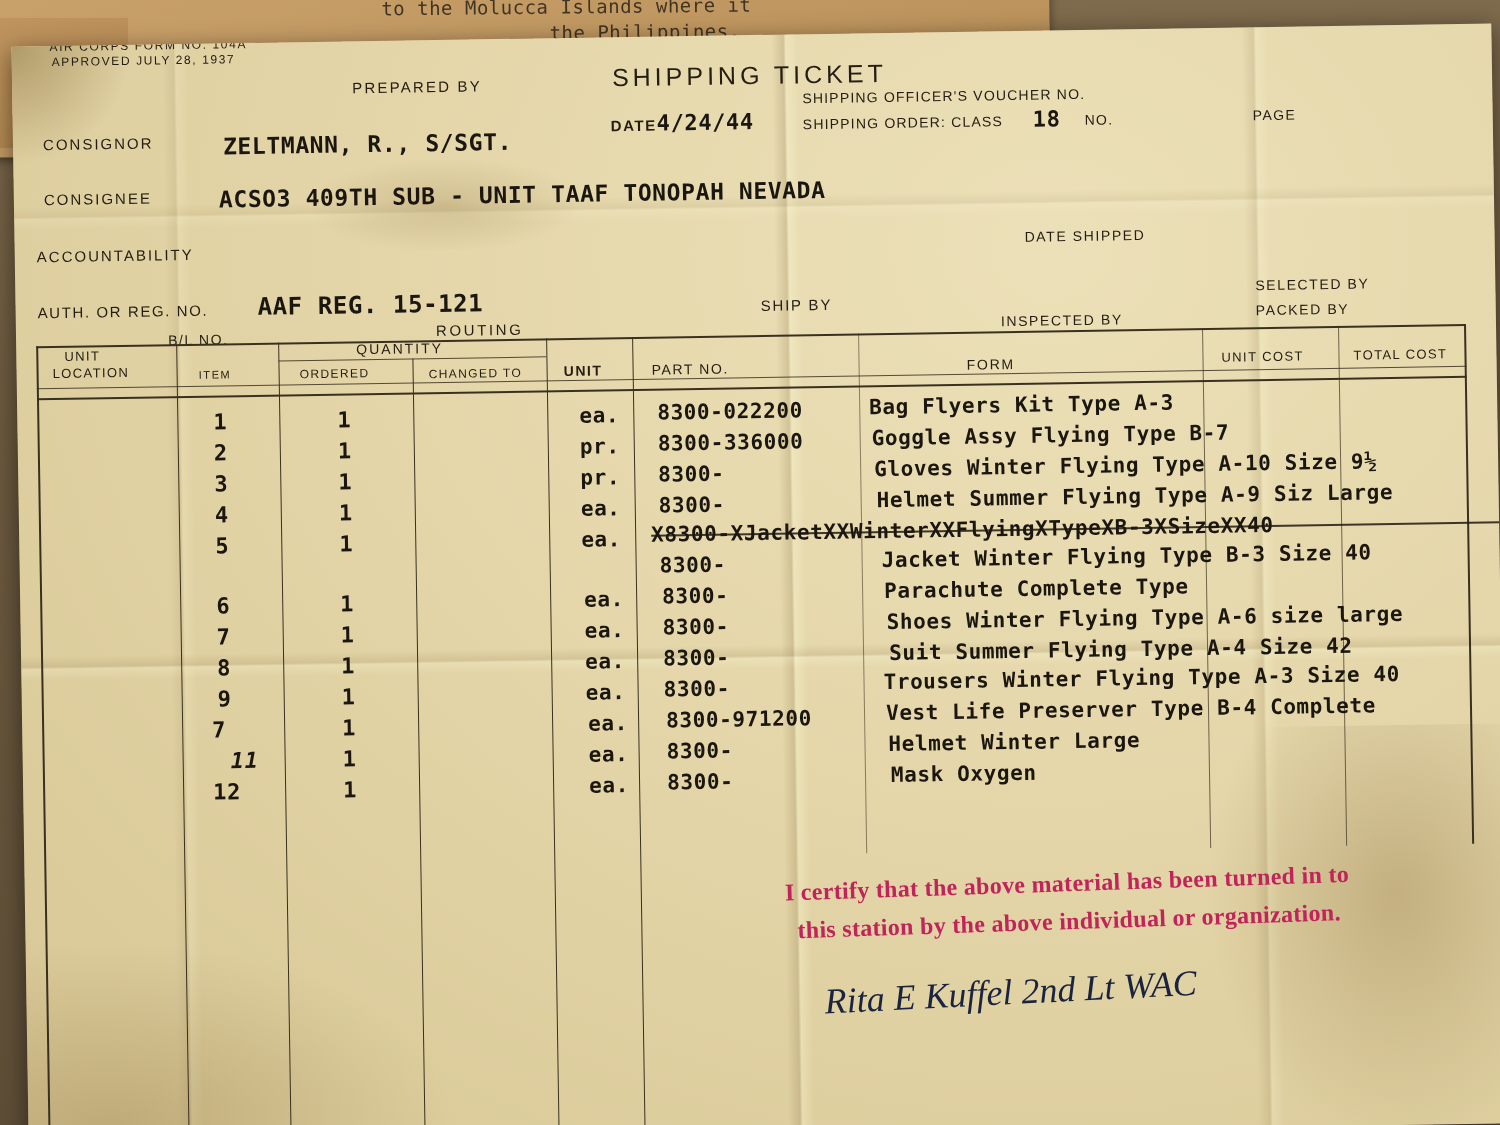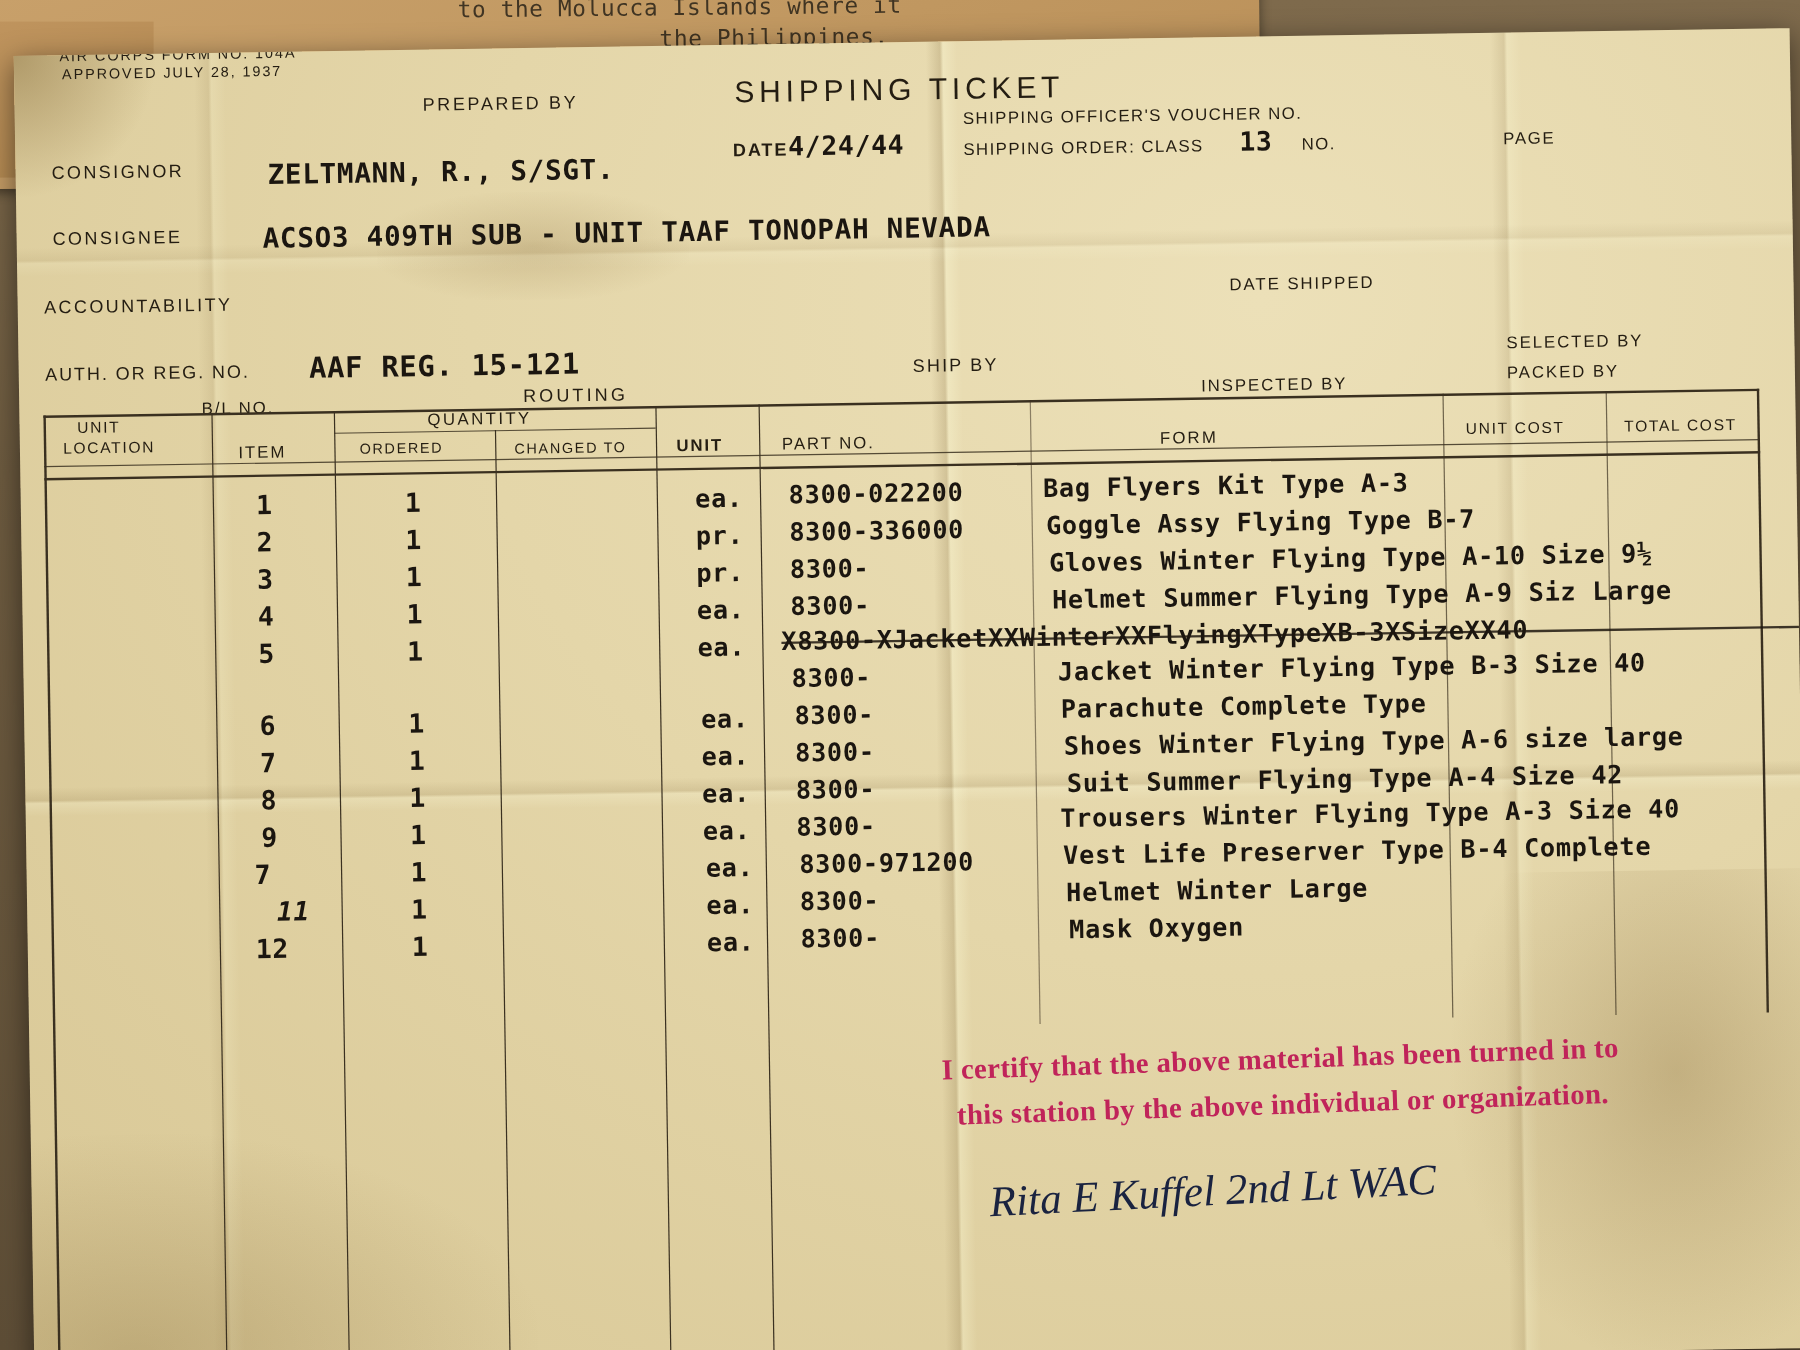--- a/index.html
+++ b/index.html
@@ -127,21 +127,21 @@
     <div class="form-lbl" style="left:40px;top:9px;font-size:12px;">APPROVED JULY 28, 1937</div>
 
     <div class="form-lbl" style="left:340px;top:38px;font-size:15px;letter-spacing:2.2px;">PREPARED BY</div>
     <div class="form-lbl" style="left:600px;top:26px;font-size:25px;letter-spacing:4px;">SHIPPING TICKET</div>
 
     <div class="form-lbl" style="left:790px;top:56px;font-size:14px;letter-spacing:1.2px;">SHIPPING OFFICER'S VOUCHER NO.</div>
     <div class="form-lbl" style="left:598px;top:80px;font-size:15px;letter-spacing:1.6px;font-weight:bold;">DATE</div>
     <div class="typed" style="left:644px;top:74px;font-size:22px;font-weight:bold;">4/24/44</div>
 
     <div class="form-lbl" style="left:790px;top:82px;font-size:14px;letter-spacing:1.2px;">SHIPPING ORDER:  CLASS</div>
-    <div class="typed" style="left:1020px;top:76px;font-size:22px;font-weight:bold;">13</div>
+    <div class="typed" style="left:1020px;top:76px;font-size:22px;font-weight:bold;">18</div>
     <div class="form-lbl" style="left:1072px;top:82px;font-size:14px;letter-spacing:1.2px;">NO.</div>
     <div class="form-lbl" style="left:1240px;top:80px;font-size:14px;letter-spacing:1.4px;">PAGE</div>
 
     <div class="form-lbl" style="left:30px;top:90px;font-size:15px;letter-spacing:2px;">CONSIGNOR</div>
     <div class="typed" style="left:210px;top:90px;font-size:23px;font-weight:bold;">ZELTMANN,  R.,  S/SGT.</div>
 
     <div class="form-lbl" style="left:30px;top:145px;font-size:15px;letter-spacing:2px;">CONSIGNEE</div>
     <div class="typed" style="left:205px;top:143px;font-size:23px;font-weight:bold;">ACSO3  409TH SUB - UNIT TAAF TONOPAH NEVADA</div>
 
     <div class="form-lbl" style="left:22px;top:202px;font-size:15px;letter-spacing:2px;">ACCOUNTABILITY</div>
@@ -169,21 +169,21 @@
     <div class="vrule" style="left:396px;top:318px;width:1px;height:782px;"></div>
     <div class="vrule" style="left:530px;top:300px;width:1px;height:800px;"></div>
     <div class="vrule" style="left:616px;top:300px;width:1px;height:800px;"></div>
     <div class="vrule" style="left:842px;top:300px;width:1px;height:520px;opacity:.55;"></div>
     <div class="vrule" style="left:1186px;top:300px;width:1px;height:520px;opacity:.7;"></div>
     <div class="vrule" style="left:1322px;top:300px;width:1px;height:520px;opacity:.7;"></div>
     <div class="vrule" style="left:1448px;top:300px;width:2px;height:520px;"></div>
 
     <div class="form-lbl" style="left:48px;top:303px;font-size:13px;letter-spacing:1.4px;">UNIT</div>
     <div class="form-lbl" style="left:36px;top:320px;font-size:13px;letter-spacing:1.4px;">LOCATION</div>
-    <div class="form-lbl" style="left:182px;top:325px;font-size:14px;letter-spacing:1.6px;">ITEM</div>
+    <div class="form-lbl" style="left:182px;top:325px;font-size:11px;letter-spacing:1.6px;">ITEM</div>
     <div class="form-lbl" style="left:340px;top:300px;font-size:14px;letter-spacing:2px;">QUANTITY</div>
     <div class="form-lbl" style="left:283px;top:325px;font-size:12px;letter-spacing:1.4px;">ORDERED</div>
     <div class="form-lbl" style="left:412px;top:327px;font-size:12px;letter-spacing:1.4px;">CHANGED TO</div>
     <div class="form-lbl" style="left:547px;top:325px;font-size:14px;letter-spacing:1.6px;font-weight:bold;">UNIT</div>
     <div class="form-lbl" style="left:635px;top:325px;font-size:14px;letter-spacing:1.6px;">PART NO.</div>
     <div class="form-lbl" style="left:950px;top:325px;font-size:14px;letter-spacing:1.8px;">FORM</div>
     <div class="form-lbl" style="left:1205px;top:322px;font-size:13px;letter-spacing:1.4px;">UNIT COST</div>
     <div class="form-lbl" style="left:1337px;top:322px;font-size:13px;letter-spacing:1.4px;">TOTAL COST</div>
 
     <div>

